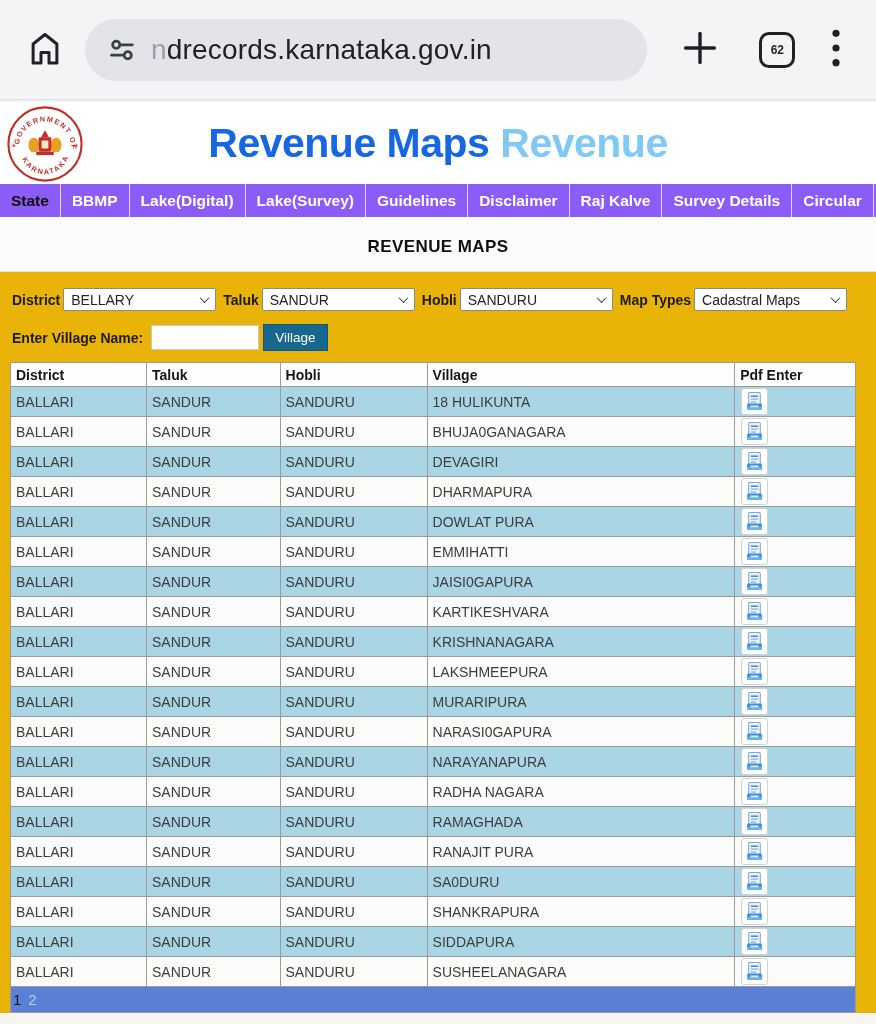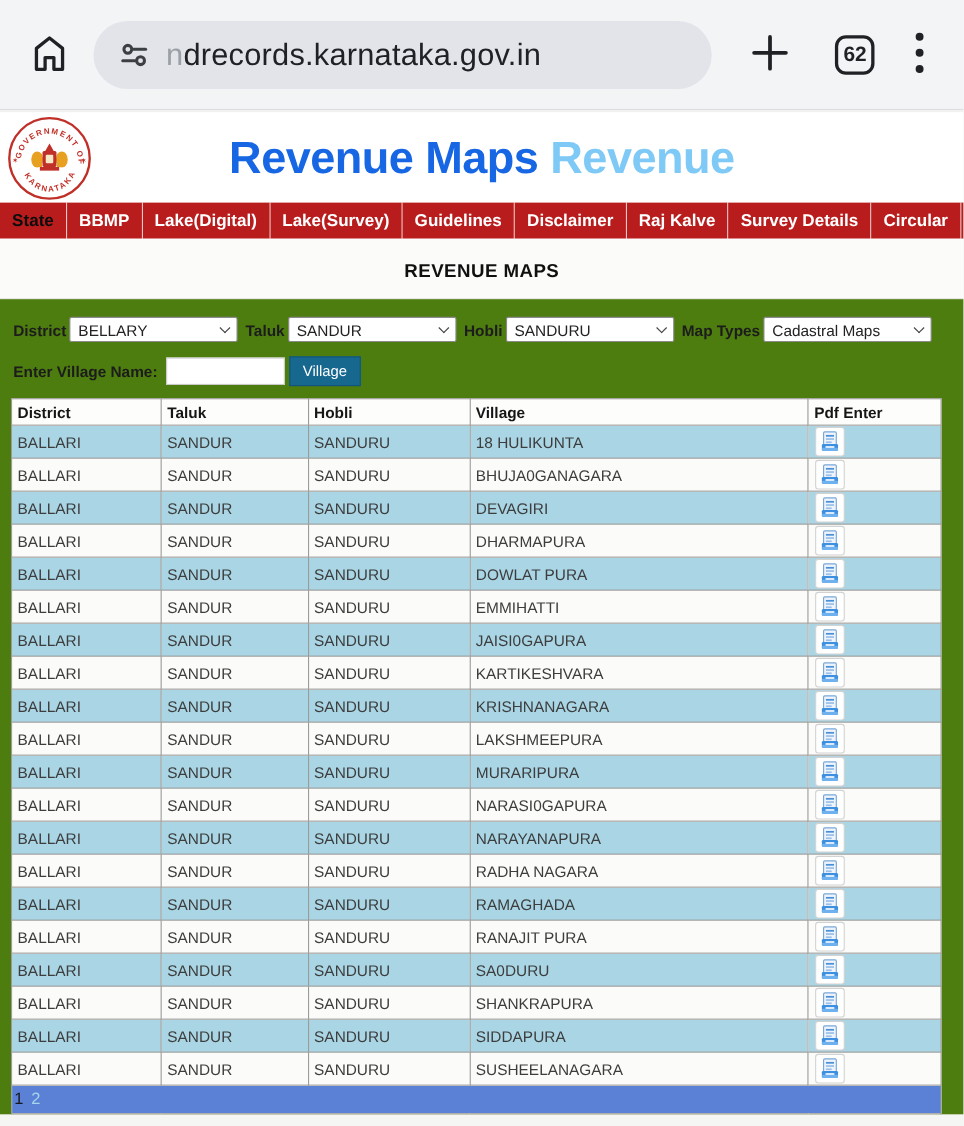--- a/index.html
+++ b/index.html
@@ -9,42 +9,42 @@
   
   .browser-bar { height:100px; background:#f3f4f6; border-bottom:1px solid #dcdee2; display:flex; align-items:center; padding:0 20px; flex-shrink:0; }
   .icon-btn { background:none; border:none; display:flex; align-items:center; justify-content:center; cursor:pointer; }
   .home-btn { width:52px; height:52px; }
   .url-pill { flex:0 0 562px; height:62px; border-radius:31px; background:#e2e4e9; display:flex; align-items:center; padding:0 22px; margin-left:14px; cursor:pointer; }
   .tune-ic { display:flex; margin-right:14px; flex-shrink:0; }
   .url-text { font-size:28px; color:#202124; letter-spacing:.2px; white-space:nowrap; overflow:hidden; }
   .url-faded { color:#9aa0a6; }
   .newtab-btn { width:56px; height:56px; margin-left:26px; }
   .tabcount-btn { width:56px; height:56px; margin-left:22px; }
-  .tabcount-box { width:36px; height:36px; border:3px solid #1f2125; border-radius:10px; display:flex; align-items:center; justify-content:center; font-size:19px; font-weight:bold; color:#1f2125; }
+  .tabcount-box { width:36px; height:36px; border:3px solid #1f2125; border-radius:10px; display:flex; align-items:center; justify-content:center; font-size:12px; font-weight:bold; color:#1f2125; }
   .menu-btn { width:40px; height:56px; margin-left:12px; }
 
   
   .site { flex:1; display:flex; flex-direction:column; background:#f5f5f3; }
   .site-header { height:84px; background:#ffffff; position:relative; display:flex; align-items:center; justify-content:center; border-top:2px solid #f1f1ef; }
   .emblem { position:absolute; left:6px; top:3px; }
   .site-title { font-size:41px; font-weight:bold; letter-spacing:-.5px; }
   .t1 { color:#1766e3; }
   .t2 { color:#7ec9f6; }
 
   
-  .navbar { height:33px; background:#b91c1c; display:flex; align-items:stretch; flex-shrink:0; }
+  .navbar { height:33px; background:#8b5cf6; display:flex; align-items:stretch; flex-shrink:0; }
   .nav-tab { color:#ffffff; font-size:15.5px; font-weight:bold; line-height:33px; padding:0 11px; border-right:1px solid rgba(255,255,255,.75); cursor:pointer; white-space:nowrap; text-decoration:none; }
   .nav-tab.active { color:#0d0d0d; }
 
   
   .head-band { background:#fbfbf9; padding:20px 0 14px; border-bottom:1px solid #e3e3e1; }
   .page-heading { text-align:center; font-size:17px; font-weight:bold; color:#101010; letter-spacing:.4px; }
 
   
-  .content { flex:1; background:#4d7c0f; padding:16px 20px 0 10px; }
+  .content { flex:1; background:#eab308; padding:16px 20px 0 10px; }
   .filter-bar { display:flex; align-items:center; margin-bottom:13px; margin-left:2px; }
   .flabel { font-size:14px; font-weight:bold; color:#1c1c1c; margin:0 3px 0 7px; white-space:nowrap; }
   .filter-item:first-child .flabel { margin-left:0; }
   .filter-item { display:flex; align-items:center; }
   .select { width:153px; height:23px; border:1px solid #8a8a8a; border-radius:2px; background:#fff; display:flex; align-items:center; justify-content:space-between; padding:0 7px; font-size:14px; color:#222; cursor:pointer; }
   .chev { width:7px; height:7px; border-right:1.6px solid #444; border-bottom:1.6px solid #444; transform:rotate(45deg) translate(-1px,-1px); flex-shrink:0; }
 
   .search-row { display:flex; align-items:center; margin-bottom:11px; margin-left:2px; }
   .search-row label { font-size:14px; font-weight:bold; color:#1c1c1c; margin-right:8px; }
   .village-input { width:108px; height:25px; border:1px solid #c9c9c9; background:#fff; font-size:14px; padding:0 4px; font-family:inherit; }

